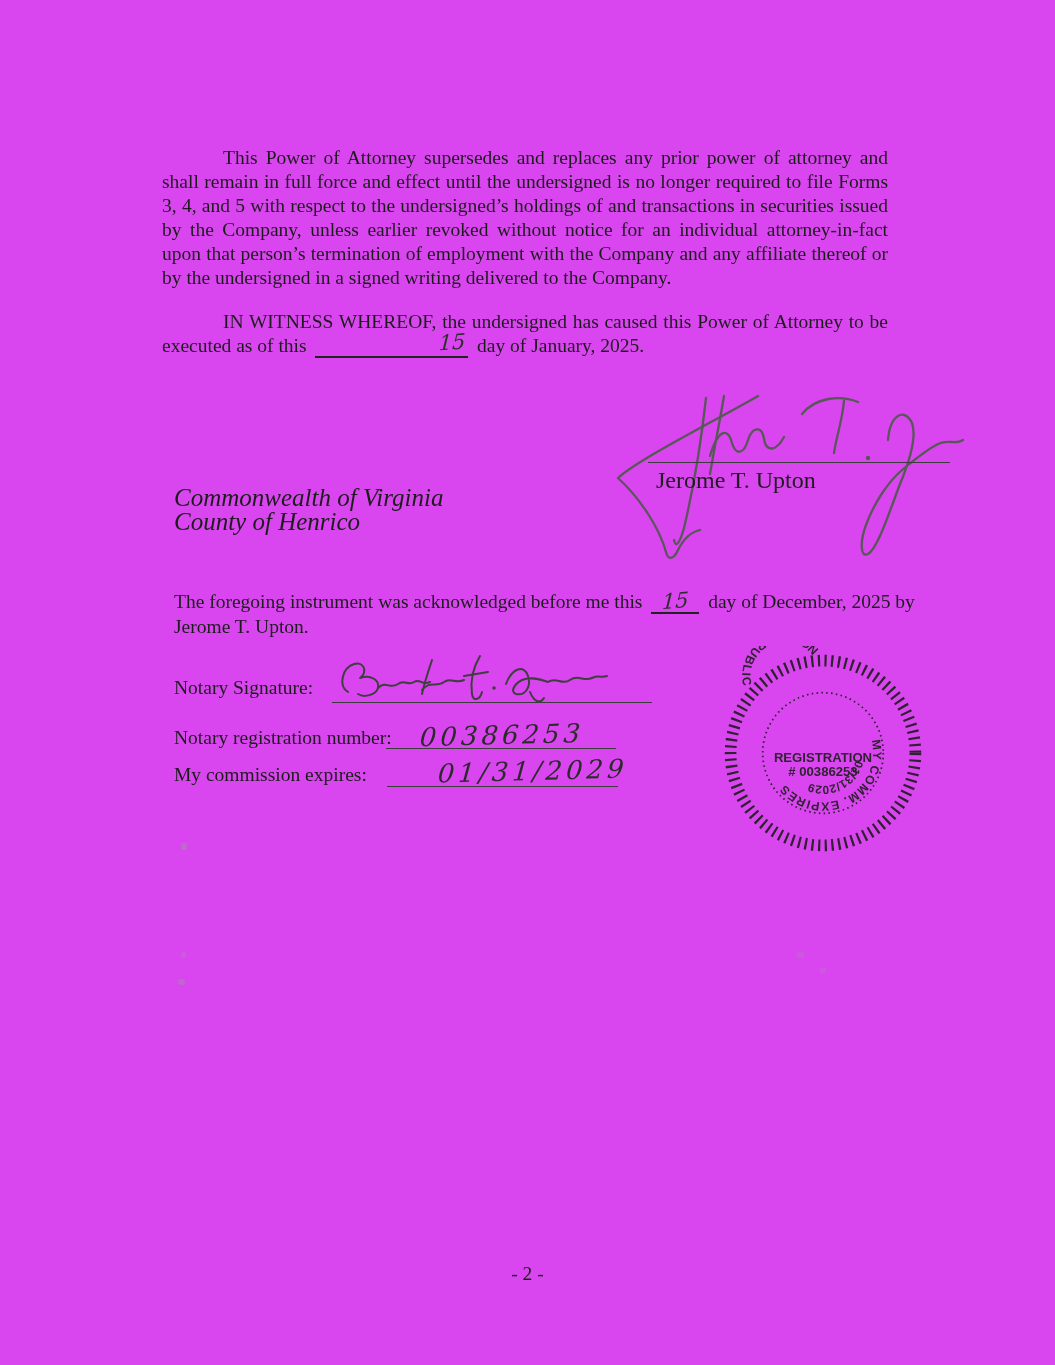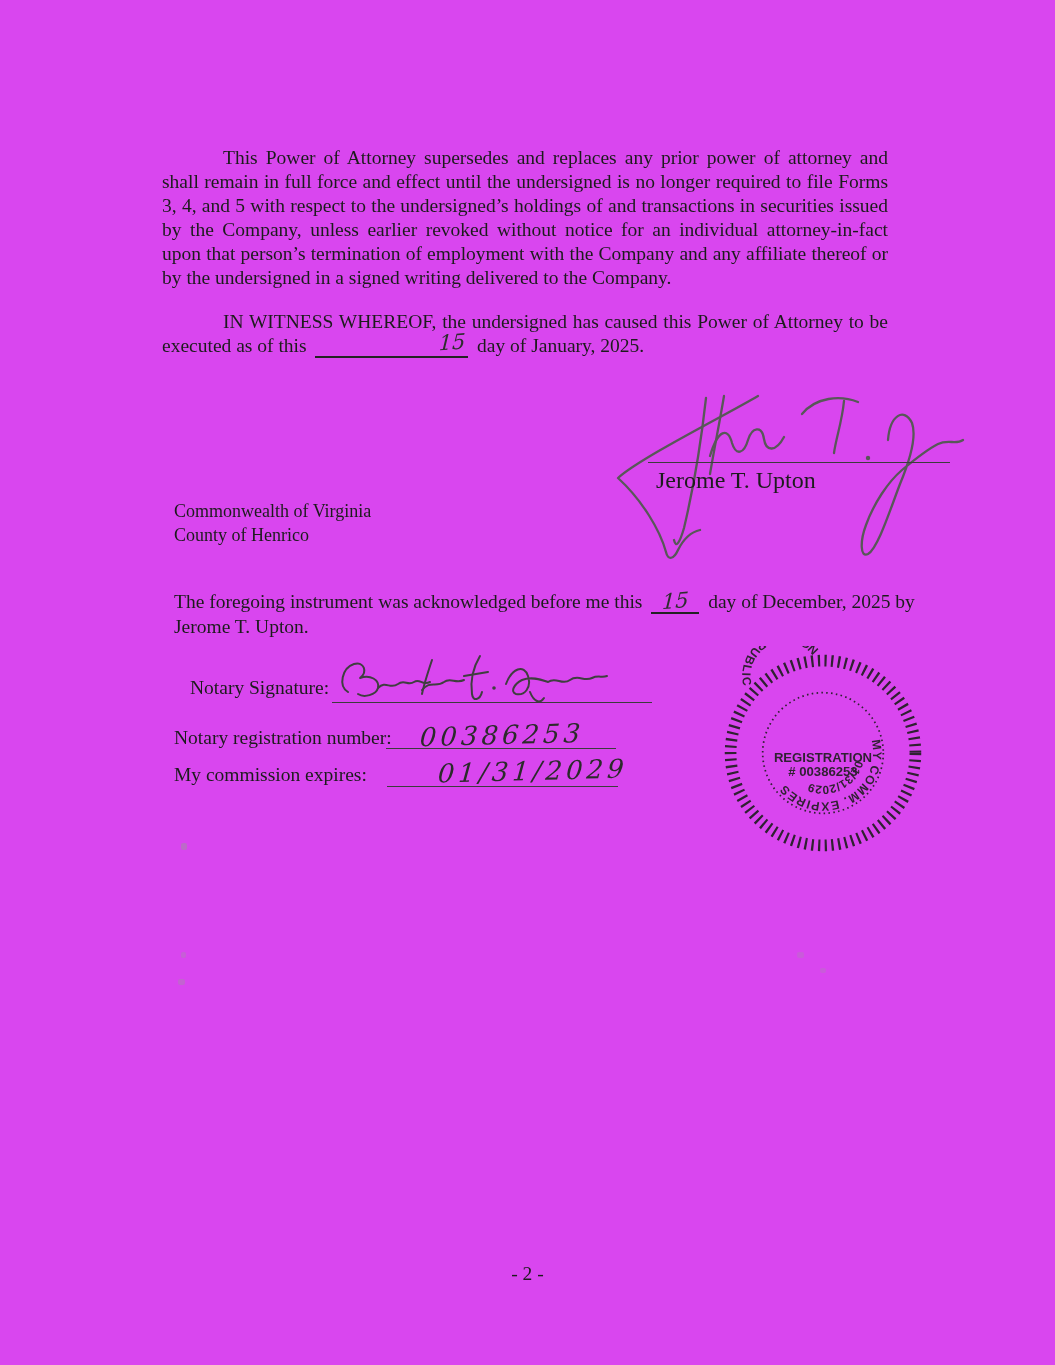--- a/index.html
+++ b/index.html
@@ -71,32 +71,32 @@
       <path d="M104,74 C112,47 122,45 126,61 C130,74 138,72 142,58 C146,45 156,43 158,57 C160,70 170,70 178,55"></path>
       <path d="M196,32 C210,15 234,13 252,20"></path>
       <path d="M238,19 C236,40 230,56 228,71"></path>
       <path d="M282,58 C284,33 298,25 306,41 C311,55 304,78 294,102 C284,128 272,166 262,172 C254,176 254,159 260,143 C268,121 282,100 296,88 C308,78 320,68 332,62 C342,57 350,63 357,58"></path>
       <circle cx="262" cy="76" r="2.2" fill="#585858" stroke="none"></circle>
     </g>
   </svg>
   <div class="abs rule" style="left:648px;top:462px;width:302px;"></div>
   <div class="abs" style="left:656px;top:467px;font-size:24px;">Jerome T. Upton</div>
 
-  <div class="abs" style="left:174px;top:500px;font-size:18px;line-height:23.5px;">
+  <div class="abs" style="left:174px;top:486px;font-size:25px;line-height:23.5px;font-style:italic;">
     <div>Commonwealth of Virginia</div>
     <div>County of Henrico</div>
   </div>
 
   <div class="abs" style="left:174px;top:589px;width:742px;font-size:19.5px;line-height:25px;">
     <span>The foregoing instrument was acknowledged before me this</span>
     <span class="day-slot"><span class="hand">15</span></span>
     <span>day of December, 2025 by Jerome T. Upton.</span>
   </div>
 
-  <div class="abs label" style="left:174px;top:676px;margin-left:16px;">Notary Signature:</div>
+  <div class="abs label" style="left:174px;top:676px;">Notary Signature:</div>
   <div class="abs rule" style="left:332px;top:702px;width:320px;"></div>
   <svg class="abs scrawl" style="left:334px;top:650px;" width="282" height="60" viewBox="0 0 282 60">
     <g stroke="#3f3f3f" stroke-width="2">
       <path d="M14,42 C4,36 8,18 20,14 C30,11 34,22 26,28 C36,24 46,30 44,38 C42,45 30,48 24,44"></path>
       <path d="M44,38 C52,30 56,40 64,34 C70,29 74,36 80,32 C86,28 88,36 96,32"></path>
       <path d="M98,10 C94,22 90,34 88,44"></path>
       <path d="M88,40 C96,30 102,38 110,32 C116,27 122,34 130,30"></path>
       <path d="M146,6 C140,16 136,30 138,44 C139,52 146,50 148,42"></path>
       <path d="M130,26 L154,22"></path>
       <path d="M172,34 C178,18 190,14 194,26 C198,38 190,46 182,44 C176,42 180,34 188,30 C198,26 208,30 214,32 C222,26 228,36 236,30 C244,24 250,32 258,28 C264,25 268,28 273,26"></path>

